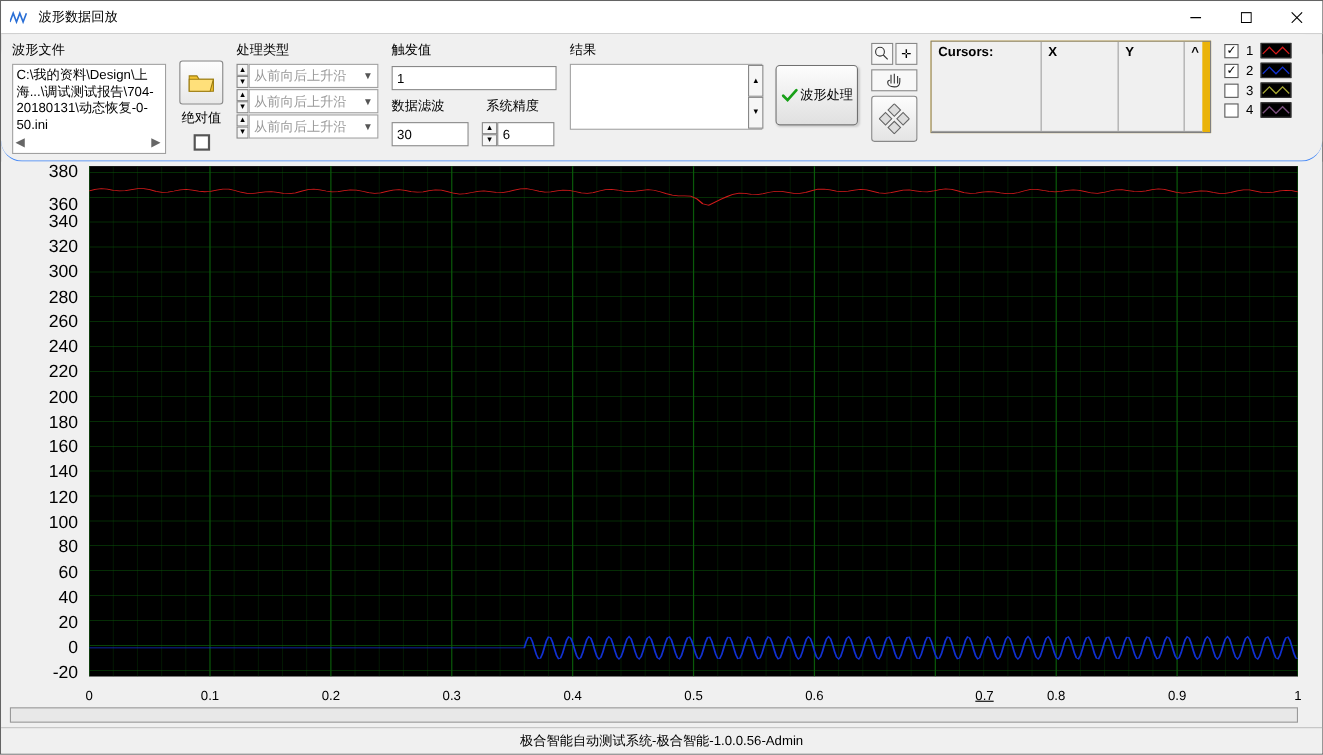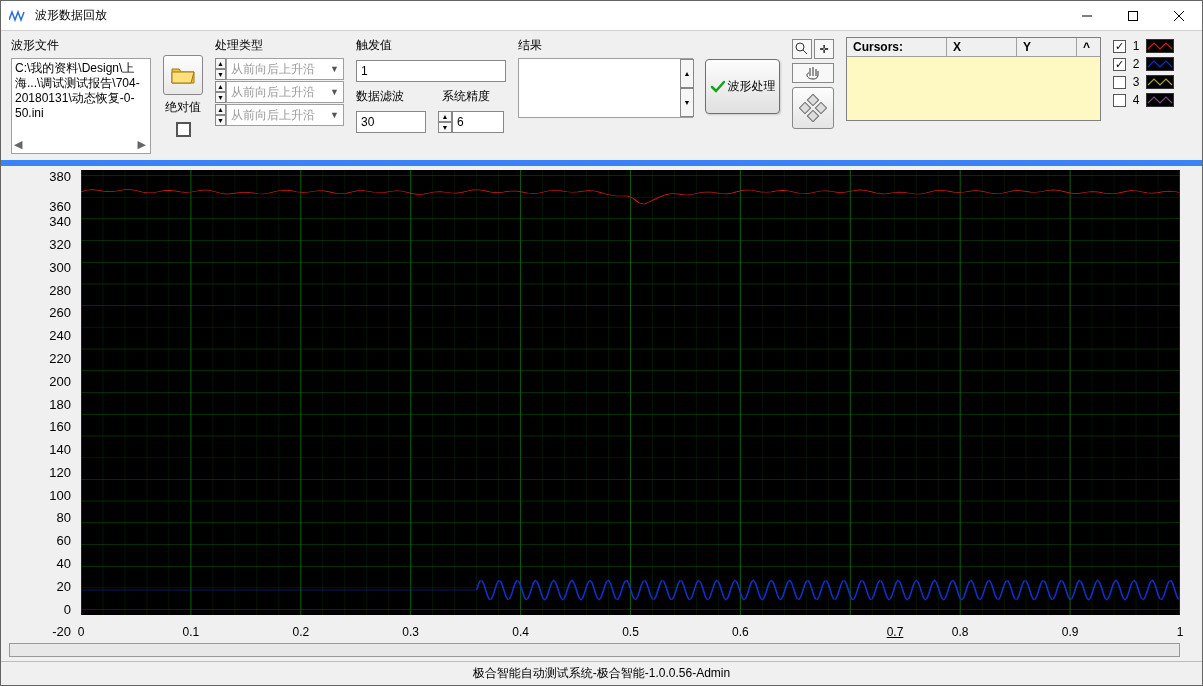--- a/index.html
+++ b/index.html
@@ -4,61 +4,61 @@
 <style>
 * { box-sizing: border-box; font-family: "Microsoft YaHei", "SimSun", Arial, sans-serif; font-size: 12px; }
 body { margin: 0; padding: 0; background: #fff; overflow: hidden; }
 .window { width: 1203px; height: 686px; border: 1px solid #646464; display: flex; flex-direction: column; background: #f0f0f0; }
 .titlebar { height: 30px; background: #fff; display: flex; align-items: center; border-bottom: 1px solid #d0d0d0; }
 .titlebar .icon { width: 20px; height: 20px; margin: 0 6px; display:flex; align-items:center; justify-content:center;}
 .titlebar .title { flex: 1; padding-left: 2px; }
 .winbtns { display: flex; }
 .winbtn { width: 46px; height: 30px; display: flex; align-items: center; justify-content: center; }
 
-.toolbar { padding: 6px 10px 6px 10px; display: flex; gap: 12px; align-items: flex-start; background: #f0f0f0; border-bottom: 6px solid #3b82f6; }
+.toolbar { padding: 6px 10px 6px 10px; display: flex; gap: 12px; align-items: flex-start; background: #f0f0f0; border-bottom: 1px solid #3b82f6; border-radius: 19px; }
 .tb-group { display: flex; flex-direction: column; gap: 4px; }
 .tb-label { font-size: 12px; color: #000; }
-.filebox { width: 140px; height: 96px; border: 1px solid #a0a0a0; background: #fff; padding: 2px 3px; font-size: 11px; line-height: 15px; overflow: hidden; position:relative; }
+.filebox { width: 140px; height: 82px; border: 1px solid #a0a0a0; background: #fff; padding: 2px 3px; font-size: 11px; line-height: 15px; overflow: hidden; position:relative; }
 .filebox-inner{white-space:pre-line;}
 .folderbtn { width: 40px; height: 40px; border: 1px solid #888; background: linear-gradient(#fdfdfd,#e8e8e8); display: flex; align-items: center; justify-content: center; border-radius:3px;}
 .abs-label { text-align: center; font-size: 12px; }
 .checkbox-small { width: 15px; height: 15px; border: 2px solid #555; background: #fff; margin: 2px auto 0; }
 .combo { display: flex; align-items: center; margin-bottom: 1px; text-align: right;}
 .combo-spin { display:flex; flex-direction:column; width:11px; }
 .combo-spin div { height:11px; border:1px solid #888; background:#f6f6f6; font-size:7px; display:flex; align-items:center; justify-content:center; line-height:1;}
 .combo-box { width: 118px; height: 22px; border: 1px solid #a0a0a0; background: #fff; display: flex; align-items: center; padding: 0 4px; color:#999; }
 .combo-box .dd { margin-left: auto; font-size:9px; color:#555;}
 .num-input { width: 60px; height: 22px; border: 1px solid #888; background: #fff; padding: 0 4px; display:flex; align-items:center;}
 .spin-input { display: flex; }
 .spin-btns { display:flex; flex-direction:column; }
 .spin-btns div { width:14px; height:11px; border:1px solid #888; background:#f6f6f6; font-size:7px; display:flex; align-items:center; justify-content:center;}
 .process-btn { width: 75px; height: 55px; border: 1px solid #707070; background: linear-gradient(#fdfdfd,#e0e0e0); border-radius: 4px; display: flex; align-items: center; justify-content: center; gap:2px; box-shadow: 1px 1px 2px rgba(0,0,0,0.15);}
 .result-box { width: 175px; height: 60px; border: 1px solid #a0a0a0; background: #fff; position: relative;}
 .result-spin { position:absolute; right:-2px; top:0; bottom:0; width:14px; display:flex; flex-direction:column;}
 .result-spin div{flex:1; border:1px solid #888; background:#f6f6f6; font-size:7px; display:flex; align-items:center; justify-content:center;}
 .tool-row { display: flex; gap: 2px; }
 .tool-btn { width: 20px; height: 20px; border: 1px solid #888; background: #f8f8f8; display: flex; align-items: center; justify-content: center; font-size:11px;}
 .tool-big { width: 42px; height: 42px; border: 1px solid #888; background: linear-gradient(#fdfdfd,#e4e4e4); border-radius:3px; display:flex; align-items:center; justify-content:center;}
-.cursor-table { width: 255px; border: 1px solid #808080; background: #fef9c3; display: flex; flex-direction: column; height:84px;}
+.cursor-table { width: 255px; border: 1px solid #808080; background: #eab308; display: flex; flex-direction: row; height:84px;}
 .cursor-header { display: flex; border-bottom: 1px solid #a0a0a0; background:#f0f0f0;}
 .cursor-header div { padding: 2px 6px; border-right: 1px solid #a0a0a0; font-weight: bold; font-size:12px;}
 .ch-cursors{width:100px;} .ch-x{width:70px;} .ch-y{width:60px;} .ch-sc{width:16px; border-right:none !important; text-align:center;}
 .cursor-body{flex:1;}
 .legend { display: flex; flex-direction: column; gap: 4px; padding-top:2px;}
 .legend-item { display: flex; align-items: center; gap: 4px; }
 .legend-check { width: 13px; height: 13px; border: 1px solid #555; background: #fff; display:flex; align-items:center; justify-content:center;}
 .legend-check.checked::after{content:"✓"; font-size:11px; line-height:1; color:#000;}
 .legend-num { width: 12px; text-align: center; }
 .legend-swatch { width: 28px; height: 14px; background: #000; border:1px solid #333; display:flex; align-items:center; justify-content:center;}
 
 .chart-area { flex: 1; background: #f0f0f0; position: relative; padding: 4px 12px 6px 6px;}
 .chart-frame { position: absolute; inset: 4px 22px 46px 80px;}
 .chart-bg { width: 100%; height: 100%; background: #000; position:relative; overflow:hidden;}
 .y-axis { position: absolute; left: 0; top: 4px; bottom: 46px; width: 78px; }
-.y-tick { position: absolute; right: 8px; font-size: 13px; color: #000; transform: translateY(-50%);}
+.y-tick { position: absolute; right: 8px; font-size: 16px; color: #000; transform: translateY(-50%);}
 .x-axis { position: absolute; left: 80px; right: 22px; bottom: 20px; height: 20px;}
 .x-tick { position: absolute; font-size: 12px; color: #000; transform: translateX(-50%); top:4px;}
 svg.plot { position:absolute; inset:0; width:100%; height:100%;}
 .x-sb{position:absolute; left:8px; bottom:4px; right:22px; height:14px; border:1px solid #999; background:#e8e8e8;}
 
 .statusbar { height: 24px; border-top: 1px solid #bdbdbd; background: #f0f0f0; display: flex; align-items: center; justify-content: center; font-size: 12px; }
 .updn{font-size:11px; margin-right:2px; color:#666; cursor:default;}
 </style>
 </head>
 <body>

